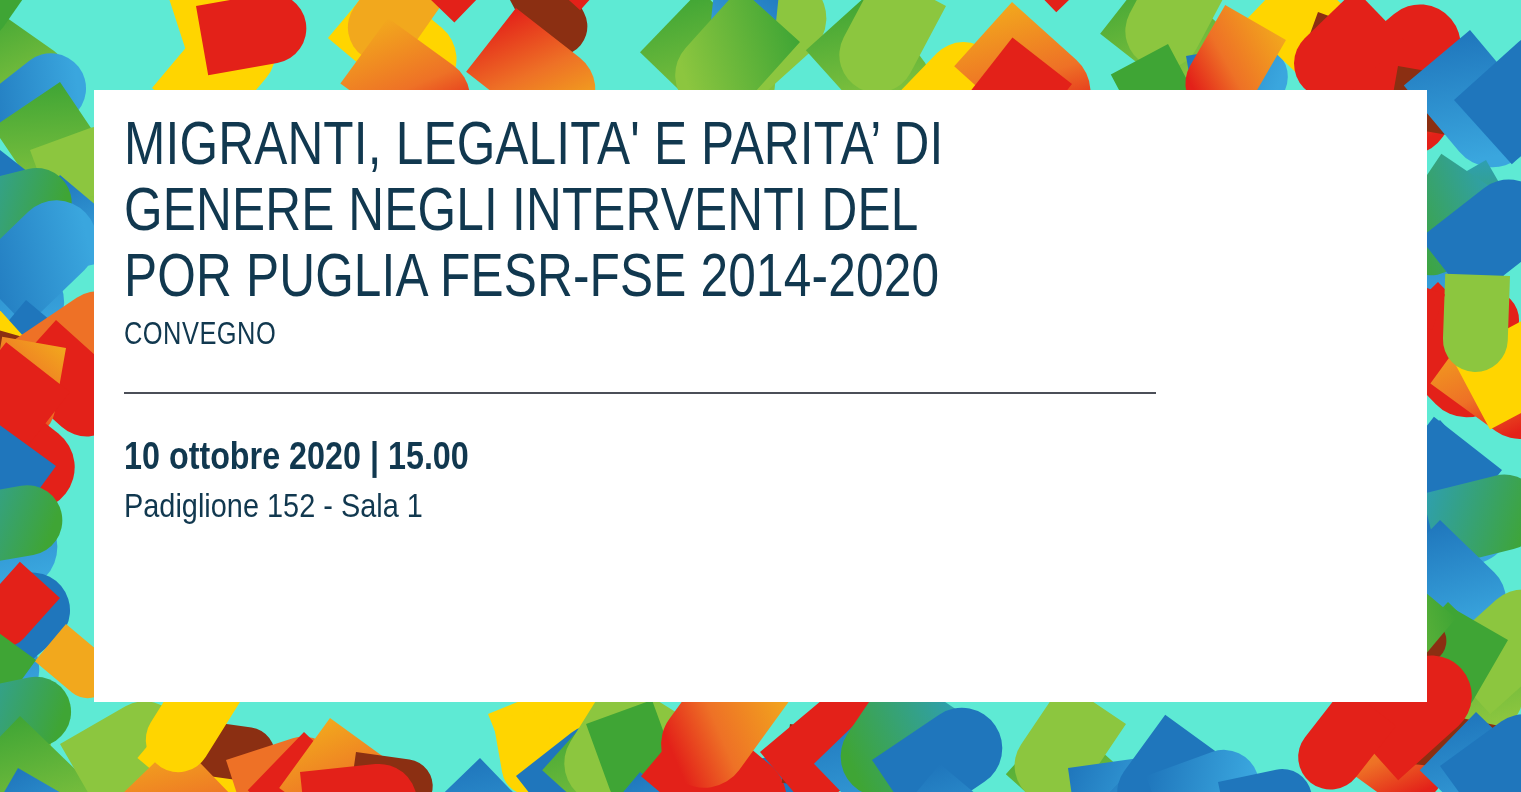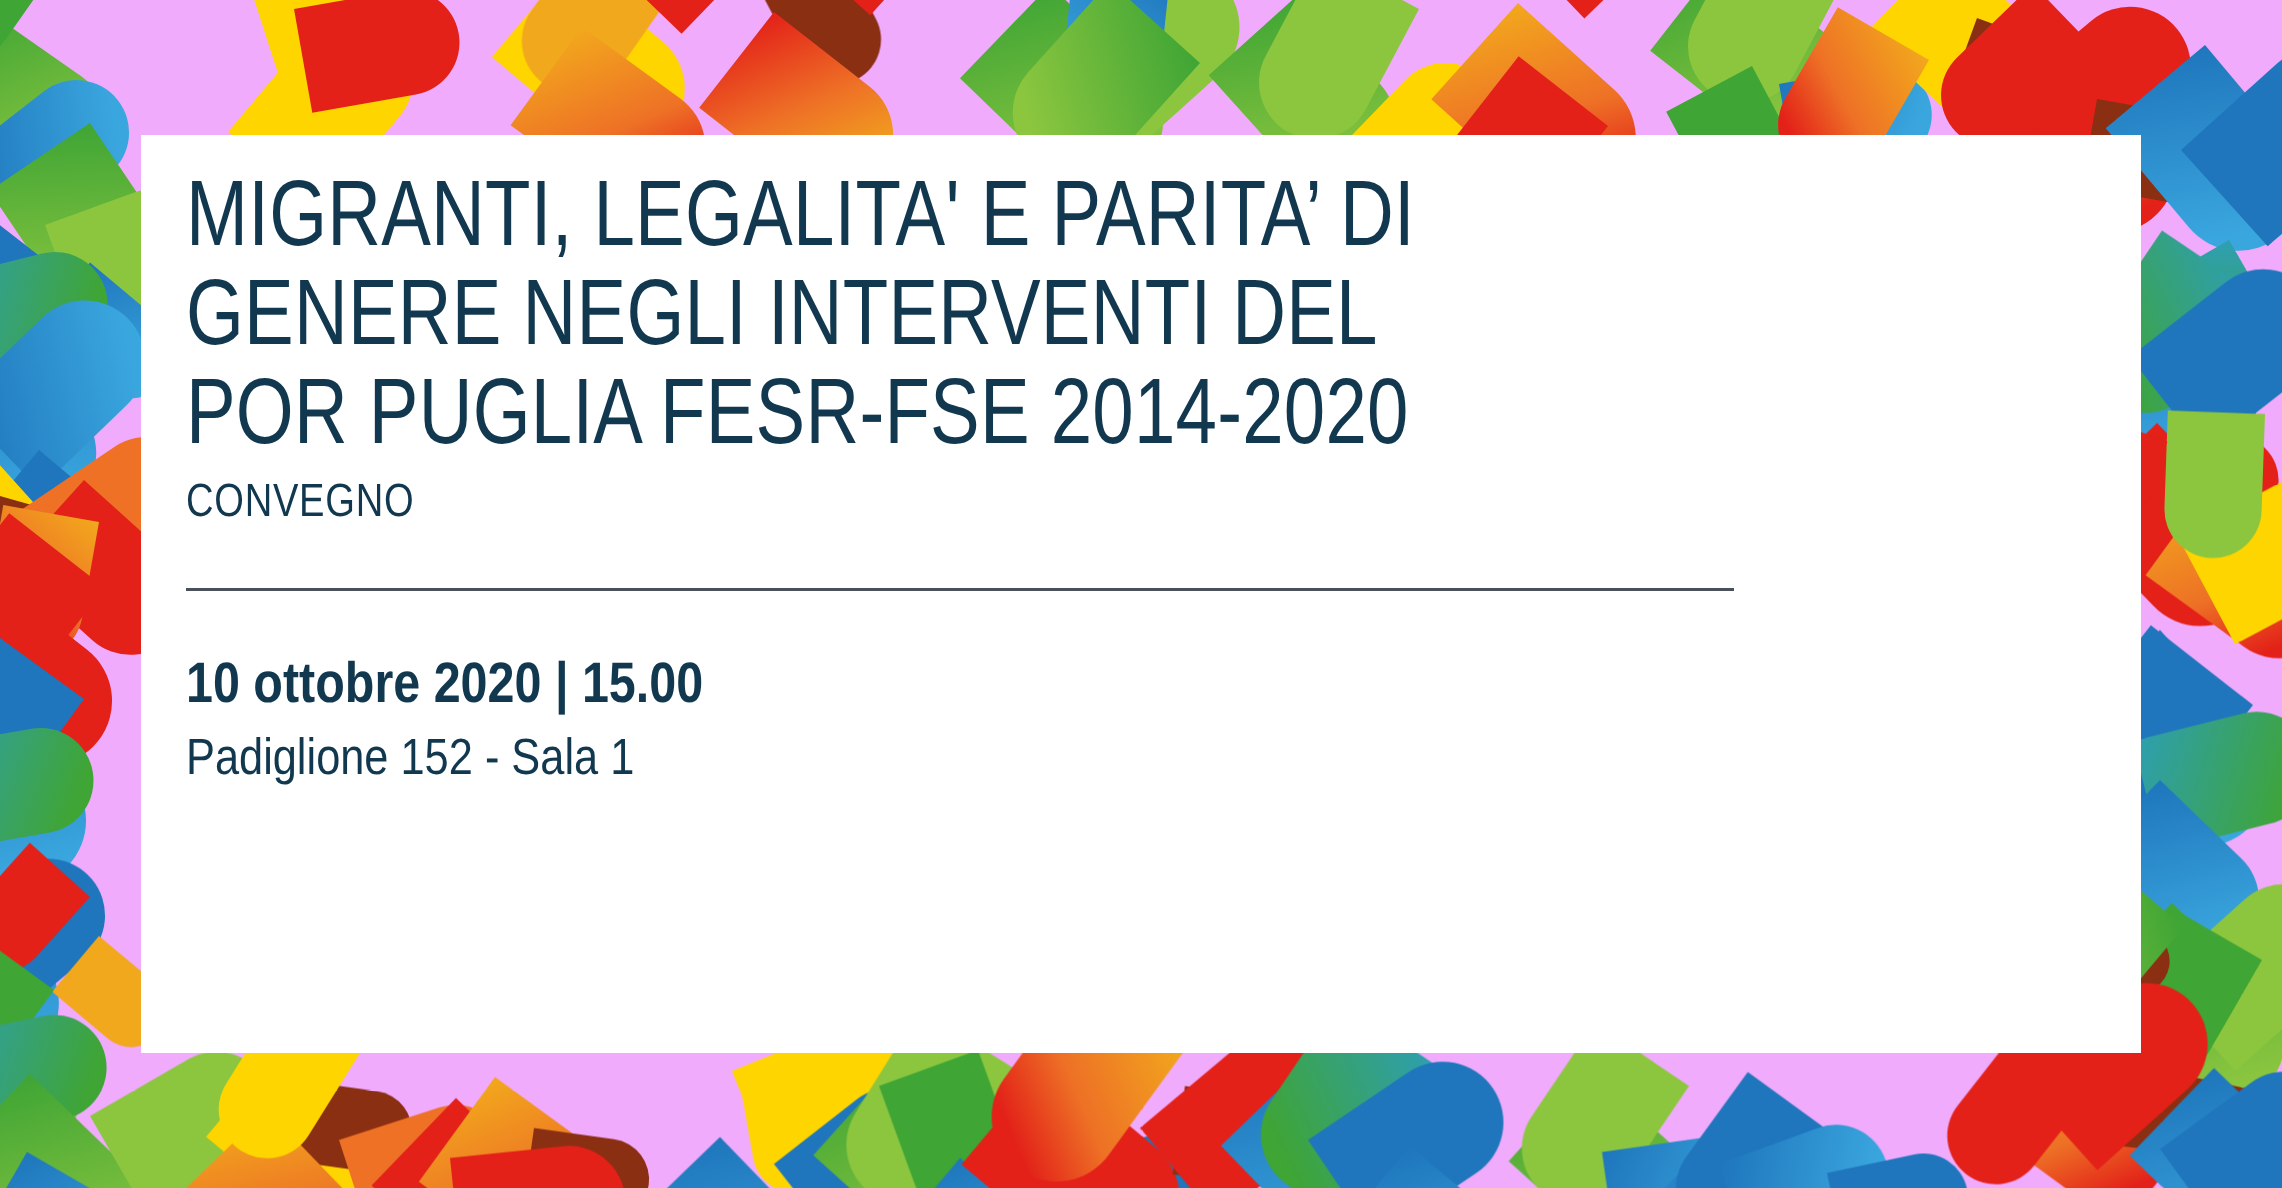--- a/index.html
+++ b/index.html
@@ -7,21 +7,21 @@
     margin: 0;
     padding: 0;
     background: #ffffff;
   }
 
   #poster {
     position: relative;
     width: 1521px;
     height: 792px;
     overflow: hidden;
-    background: #f0abfc;
+    background: #5eead4;
     font-family: "Liberation Sans", "DejaVu Sans", sans-serif;
   }
 
   
   #pattern-layer {
     position: absolute;
     inset: 0;
     width: 1521px;
     height: 792px;
     z-index: 1;

